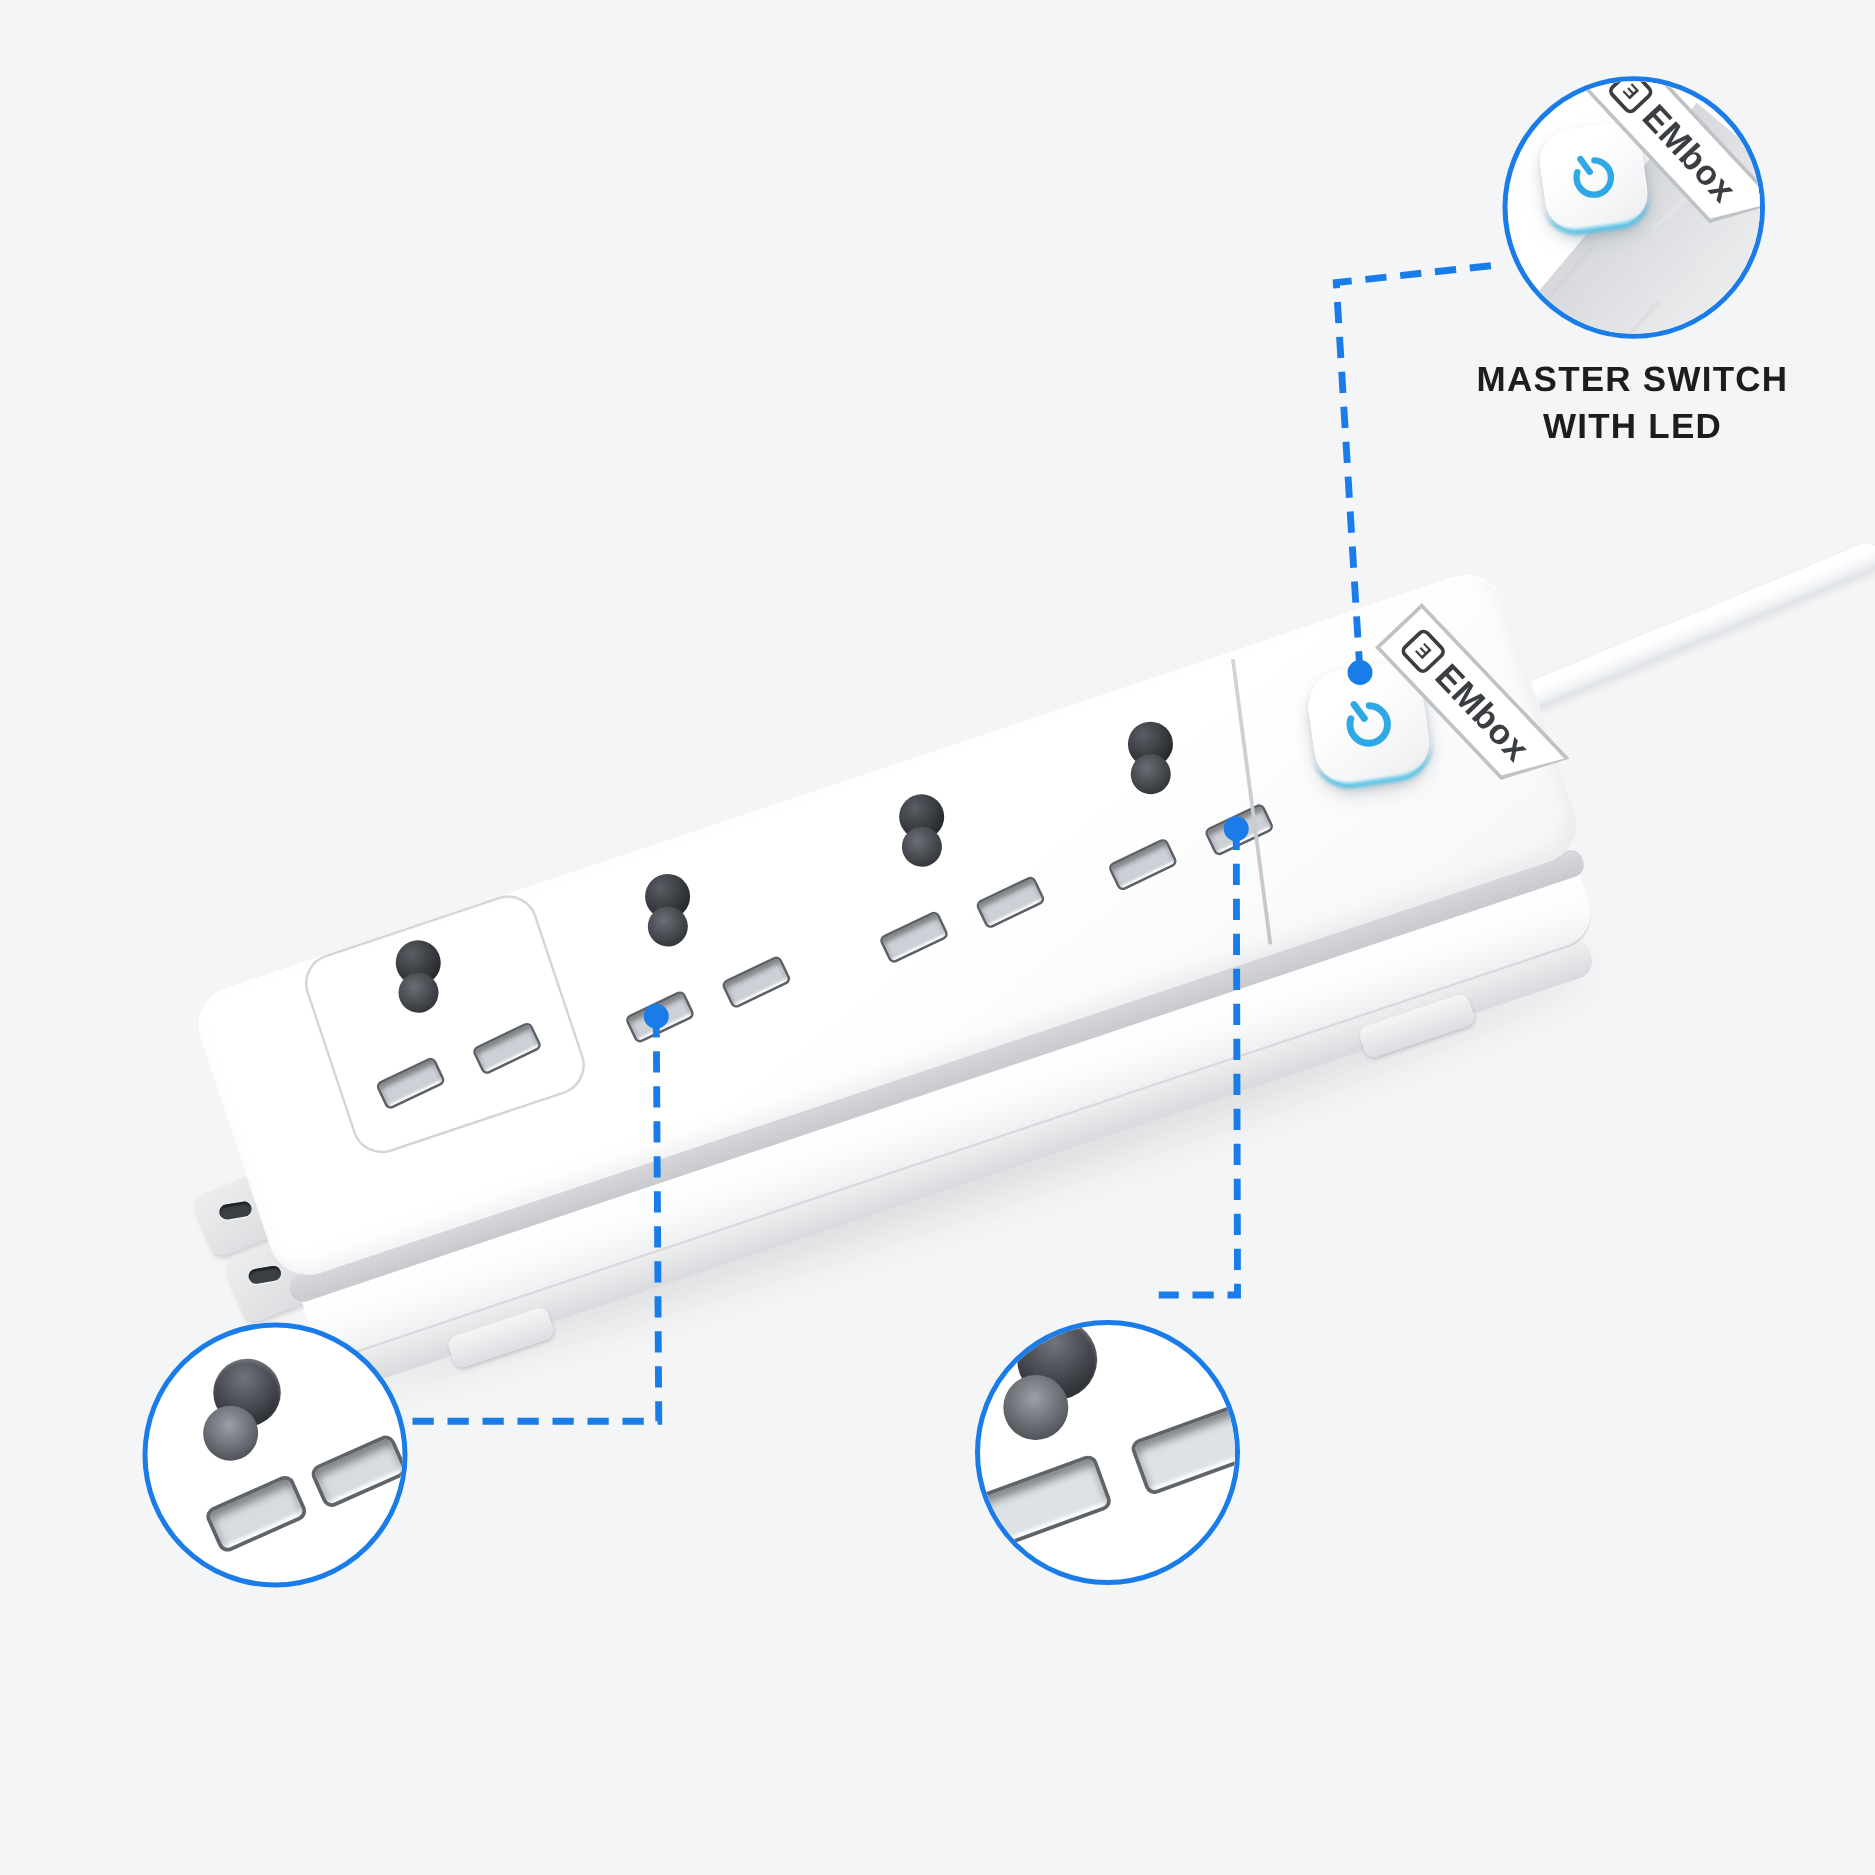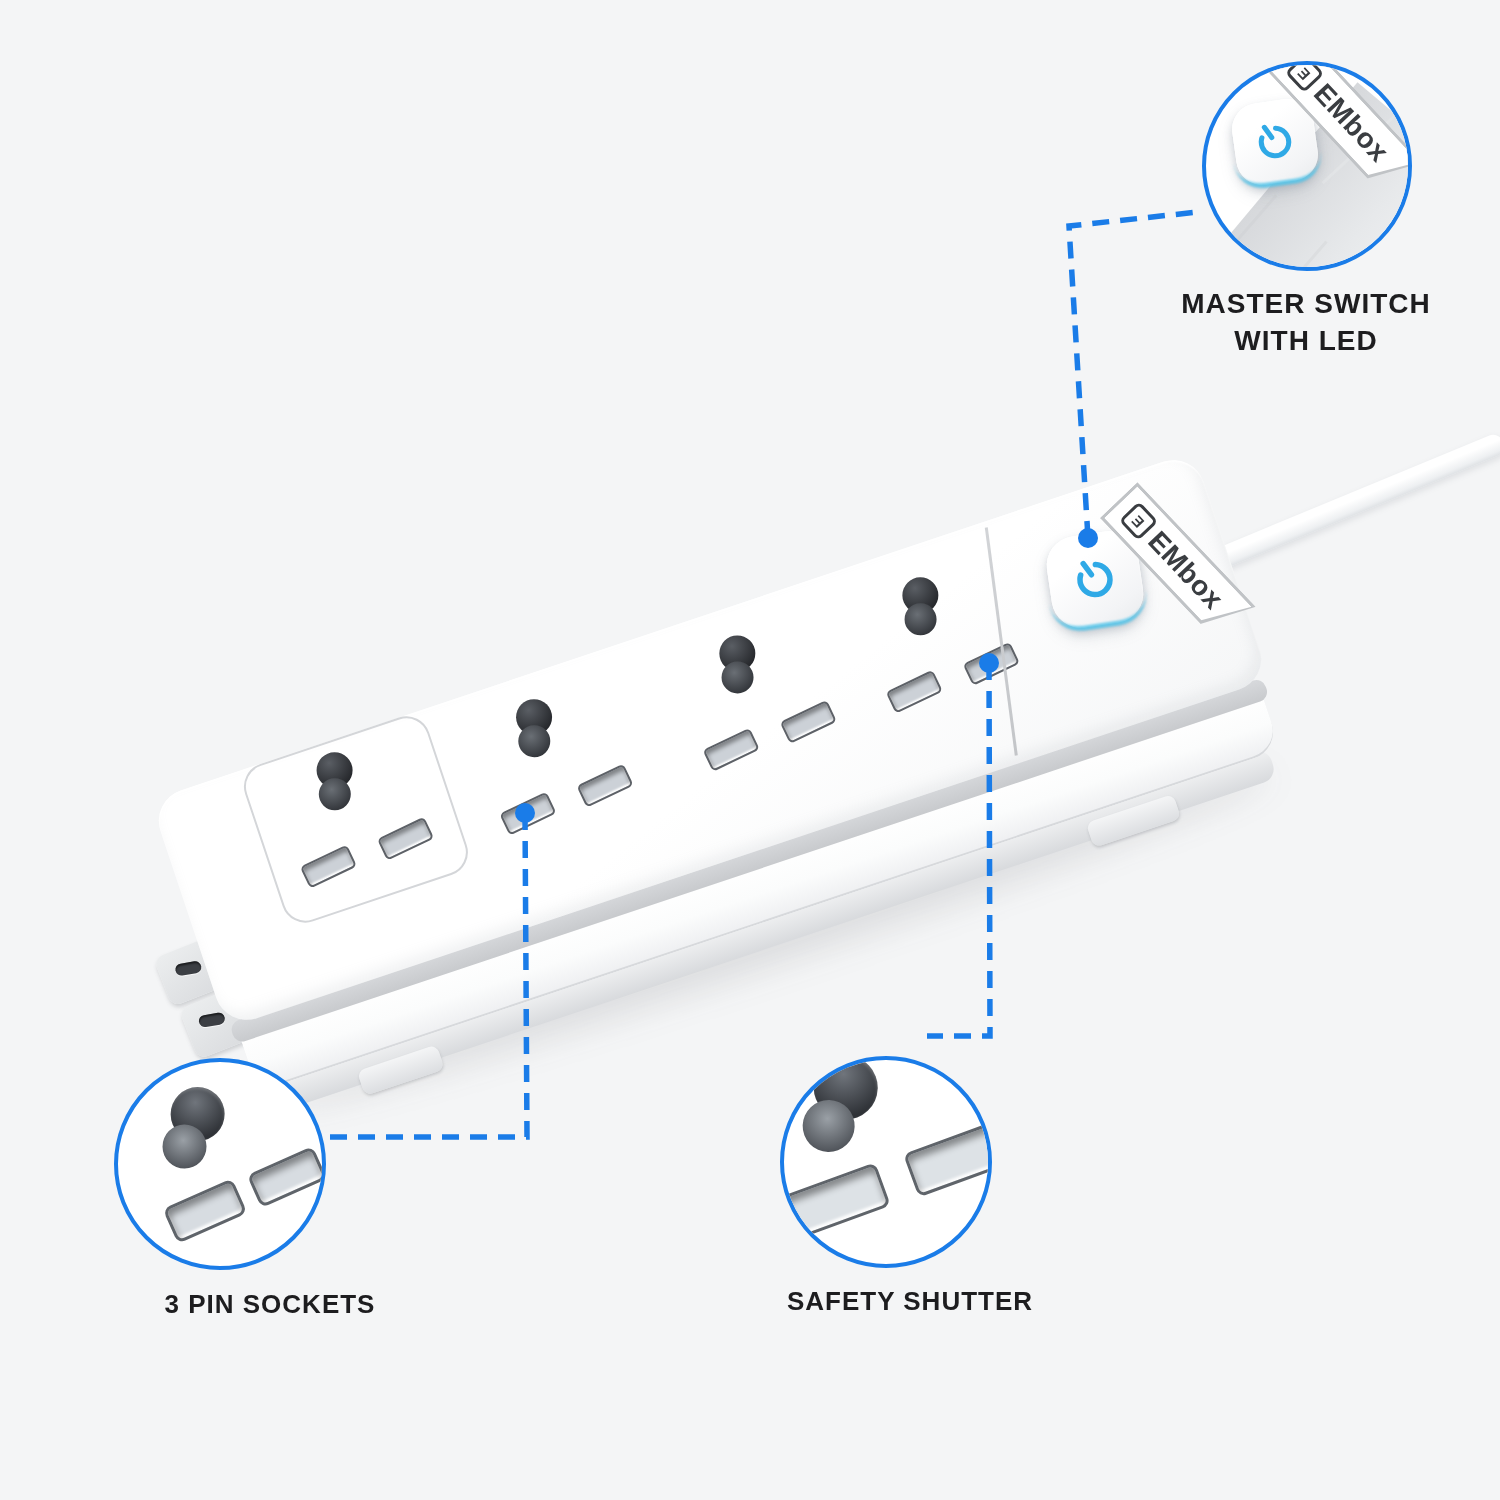--- a/index.html
+++ b/index.html
@@ -244,16 +244,14 @@
       <div class="zc2" style="left:6px; top:48px; width:52px; height:52px;"></div>
     </div>
     <div class="zoom-slot" style="left:124px; top:76px; width:92px; height:40px; transform:rotate(-20deg); background:#dde2e6;"></div>
     <div class="zoom-slot" style="left:2px; top:118px; width:94px; height:40px; transform:rotate(-20deg); background:#dde2e6;"></div>
   </div>
 
   <div class="label label-lg" style="left:1106px; top:285px; width:400px;">
     <div>MASTER SWITCH</div>
     <div>WITH LED</div>
   </div>
-  <div class="label label-md" style="left:70px; top:1287px; width:400px;">3 PIN SOCKETS</div>
-  <div class="label label-md" style="left:710px; top:1284px; width:400px;">SAFETY SHUTTER</div>
 
 </div>
 
 </body></html>

